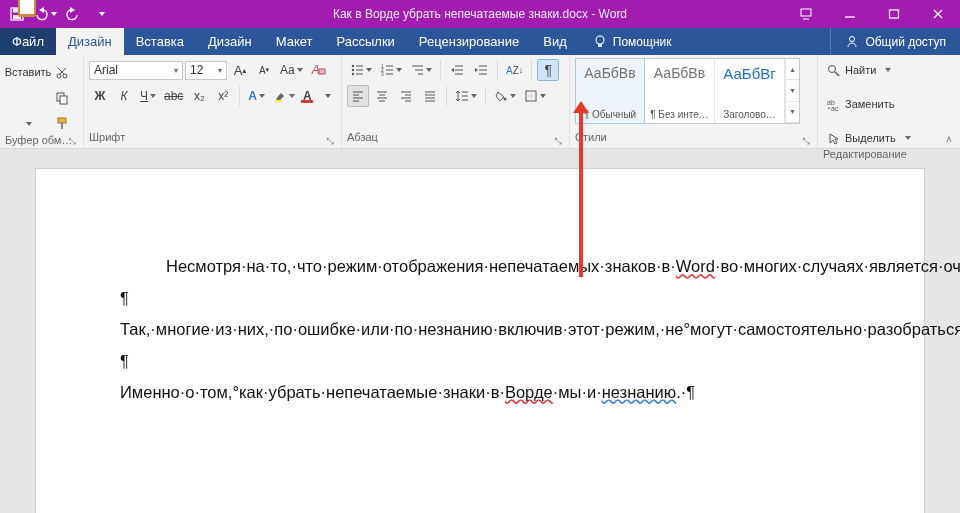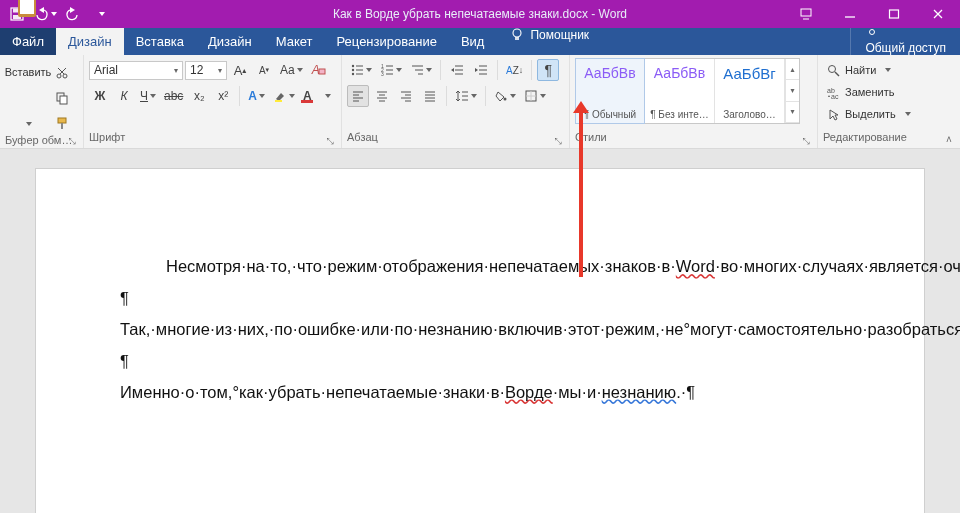--- a/index.html
+++ b/index.html
@@ -12,22 +12,22 @@
   .titlebar .doc-title { position: absolute; left: 50%; transform: translateX(-50%); color: #e8eef8; }
   .titlebar .winctl { margin-left: auto; display: flex; }
   .titlebar .winctl .wc { width: 44px; height: 28px; display: flex; align-items: center; justify-content: center; }
 
   
   .tabstrip { height: 27px; background: #2b579a; display: flex; align-items: stretch; color: #fff; font-size: 13px; }
   .tab { padding: 0 12px; display: flex; align-items: center; cursor: default; }
   .tab.active { background: #f3f3f3; color: #2b579a; }
   .tab.file { background: #1e3e70; }
   .tabstrip .spacer { flex: 1; }
-  .tabstrip .assist, .tabstrip .share { display: flex; align-items: flex-start; gap: 6px; padding: 0 14px; font-size: 12px; }
-  .tabstrip .share { border-left: 1px solid rgba(255,255,255,.2); flex-direction: column; }
+  .tabstrip .assist, .tabstrip .share { display: flex; align-items: center; gap: 6px; padding: 0 14px; font-size: 12px; }
+  .tabstrip .share { border-left: 1px solid rgba(255,255,255,.2); }
 
   
   .ribbon { height: 94px; background: #f3f3f3; border-bottom: 1px solid #d9d9d9; display: flex; position: relative; }
   .group { border-right: 1px solid #e1e1e1; display: flex; flex-direction: column; padding: 3px 5px 0 5px; }
   .group-body { flex: 1; display: flex; align-items: flex-start; }
   .group-label { height: 17px; font-size: 11px; color: #666; position: relative; }
   .group-label .launcher { position: absolute; right: 0; bottom: 1px; width: 12px; height: 12px; font-size: 9px; color: #666; display:flex; align-items:center; justify-content:center; }
   .bigbtn { width: 46px; height: 70px; display: flex; flex-direction: column; align-items: center; justify-content: flex-end; font-size: 11px; color: #333; text-align:center; line-height:1.1; padding-bottom:2px;gap:44px; }
   .bigbtn .icon { flex:1; display:flex; align-items:center; justify-content:center; }
   .col { display: flex; flex-direction: column; justify-content: flex-start; }
@@ -36,26 +36,26 @@
   .sep { width: 1px; height: 20px; background: #dcdcdc; margin: 0 3px; }
   .combo { height: 19px; border: 1px solid #c8c8c8; background: #fff; font-size: 12px; display: flex; align-items: center; padding: 0 4px; color: #333; }
   .combo .arrow { margin-left: auto; font-size: 8px; color: #666; padding-left:4px;}
   .triangle-down{width:0;height:0;border-left:3px solid transparent;border-right:3px solid transparent;border-top:4px solid #666;display:inline-block;margin-left:2px;}
   .triangle-down-w{width:0;height:0;border-left:3px solid transparent;border-right:3px solid transparent;border-top:4px solid #fff;display:inline-block;margin-left:2px;}
 
   
   .styles { display: flex; border: 1px solid #c8c8c8; background: #fff; height: 66px; }
   .stylebox { width: 70px; border-right: 1px solid #e3e3e3; display: flex; flex-direction: column; align-items: center; justify-content: space-between; padding: 6px 3px 3px 3px; font-size: 10px; color: #555; }
   .stylebox.sel { border: 1px solid #b0c9e8; background:#eef4fb; margin:-1px 0 -1px -1px;}
-  .stylebox .preview { font-size: 14px; color: #8b5cf6; }
+  .stylebox .preview { font-size: 14px; color: #737373; }
   .stylebox.blue .preview { color: #1f6fd0; font-size:15px;}
   .stylescroll {width:14px;display:flex;flex-direction:column;border-left:1px solid #e3e3e3;}
   .stylescroll div{flex:1;display:flex;align-items:center;justify-content:center;font-size:8px;color:#666;border-bottom:1px solid #e3e3e3;}
 
-  .edit-col { display:flex; flex-direction:column; gap:2px; padding-top:2px;}
+  .edit-col { display:flex; flex-direction:column; gap:14px; padding-top:2px;}
   .edit-item { height:20px; display:flex; align-items:center; font-size:11px; color:#333; padding:0 4px; gap:5px;}
   .edit-item .triangle-down{margin-left:4px;}
   .collapse-btn { position:absolute; right:4px; bottom:2px; font-size:10px;color:#666;width:14px;height:14px;display:flex;align-items:center;justify-content:center;}
 
   
   .docarea { height: calc(513px - 28px - 27px - 94px); background: #e6e6e6; padding: 20px 36px 0 36px; overflow: hidden; }
   .page { width: 100%; height: 100%; background: #fff; box-shadow: 0 0 0 1px #cfcfcf; padding: 86px 84px 0 84px; font-family: Arial, sans-serif; }
   .para { font-size: 16.5px; color: #111; line-height: 1.45; margin: 0 0 10px 0; }
   .para.first { text-indent: 46px; }
   .pil { font-size: 16.5px; color: #111; margin: 0 0 10px 0; }
@@ -122,20 +122,21 @@
       </div>
   </div>
 </div>
 
 <div class="tabstrip">
   <div class="tab file">Файл</div>
   <div class="tab active">Дизайн</div>
   <div class="tab">Вставка</div>
   <div class="tab">Дизайн</div>
   <div class="tab">Макет</div>
+  <div class="tab">Рассылки</div>
   <div class="tab">Рецензирование</div>
   <div class="tab">Вид</div>
   <div class="assist">
     <svg width="14" height="14">
         <circle cx="7" cy="5" r="4" fill="none" stroke="#fff" stroke-width="1.1"></circle>
         <rect x="5" y="9" width="4" height="3" fill="#fff" opacity=".8"></rect>
       </svg>
     <span>Помощник</span>
   </div>
   <div class="spacer"></div>

